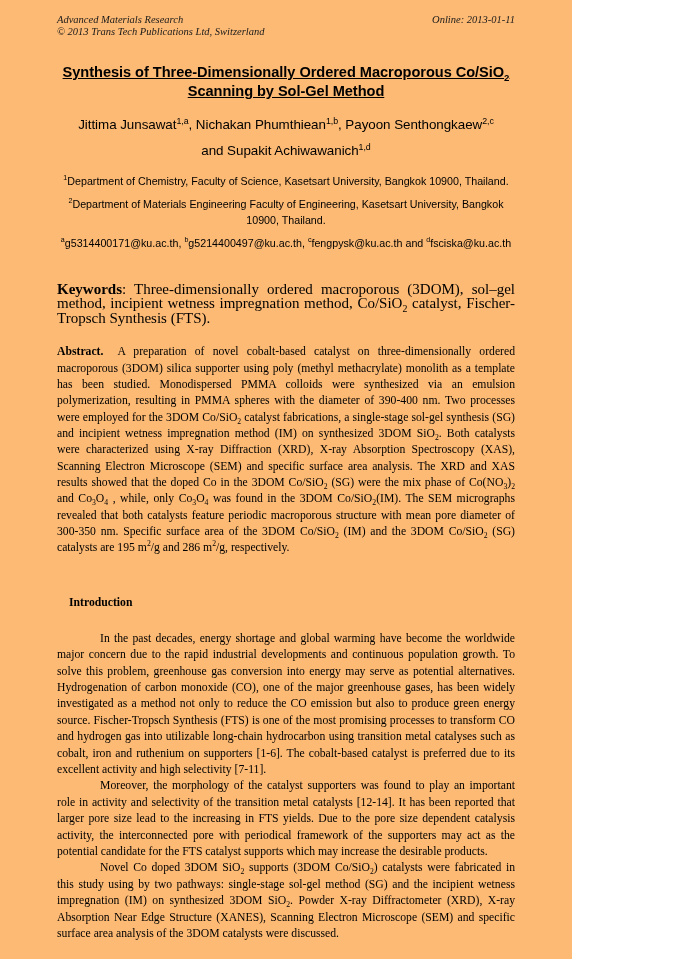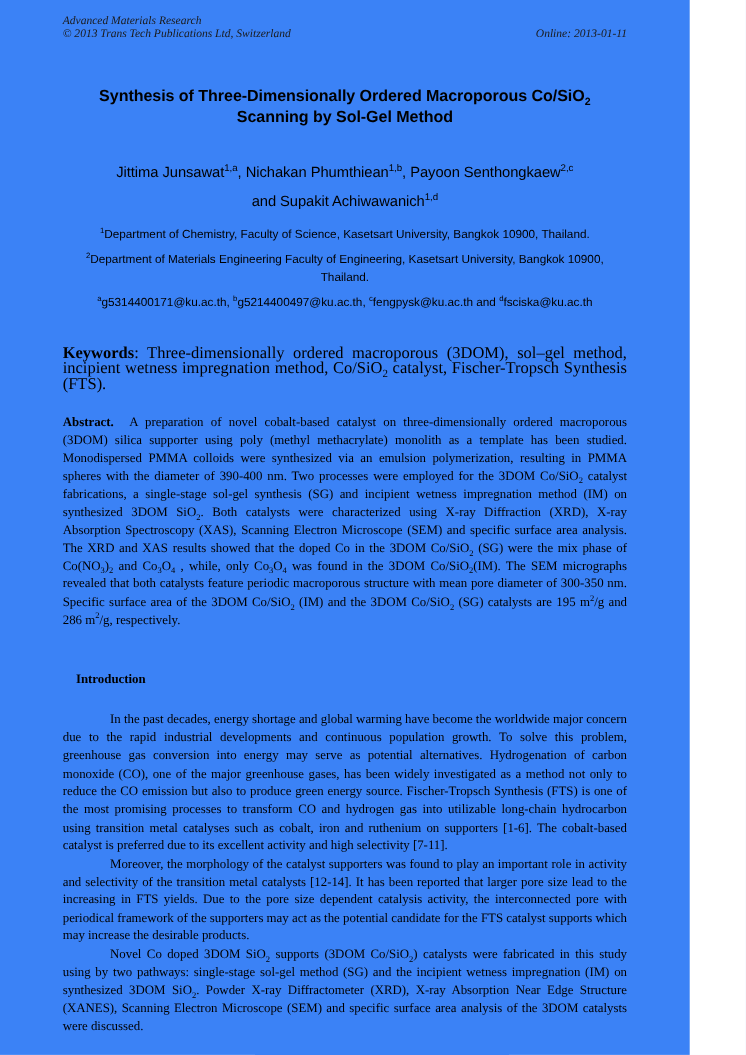--- a/index.html
+++ b/index.html
@@ -9,57 +9,58 @@
   }
   body {
     width: 678px;
     height: 959px;
     overflow: hidden;
     font-family: "Liberation Serif", "DejaVu Serif", serif;
     color: #000000;
   }
   .page {
     position: relative;
-    width: 627px;
+    width: 572px;
     height: 959px;
-    background: #3b82f6;
+    background: #fdba74;
     box-sizing: border-box;
     padding: 14px 57px 0 57px;
   }
 
   
   .masthead {
     position: relative;
     font-family: "Liberation Serif", "DejaVu Serif", serif;
     font-style: italic;
     font-size: 10.5px;
     line-height: 12.4px;
     color: #1a1a1a;
   }
   .masthead .online {
     position: absolute;
     right: 0;
-    top: 12px;
+    top: 0;
     font-size: 10.5px;
     white-space: nowrap;
   }
   .masthead .ln { display: block; white-space: nowrap; }
 
   
   .titleblock {
     font-family: "Liberation Sans", "DejaVu Sans", sans-serif;
     text-align: center;
   }
   .doc-title {
-    margin: 16px;
+    margin: 0;
     padding-top: 24px;
     font-size: 14.6px;
     font-weight: bold;
     line-height: 19.6px;
     letter-spacing: -0.05px;
+    text-decoration: underline;
   }
   .authors {
     font-size: 13.4px;
     font-weight: normal;
     line-height: 26px;
     padding-top: 10px;
     letter-spacing: -0.05px;
   }
   .authors .line2 { display: block; }
   .affil {

